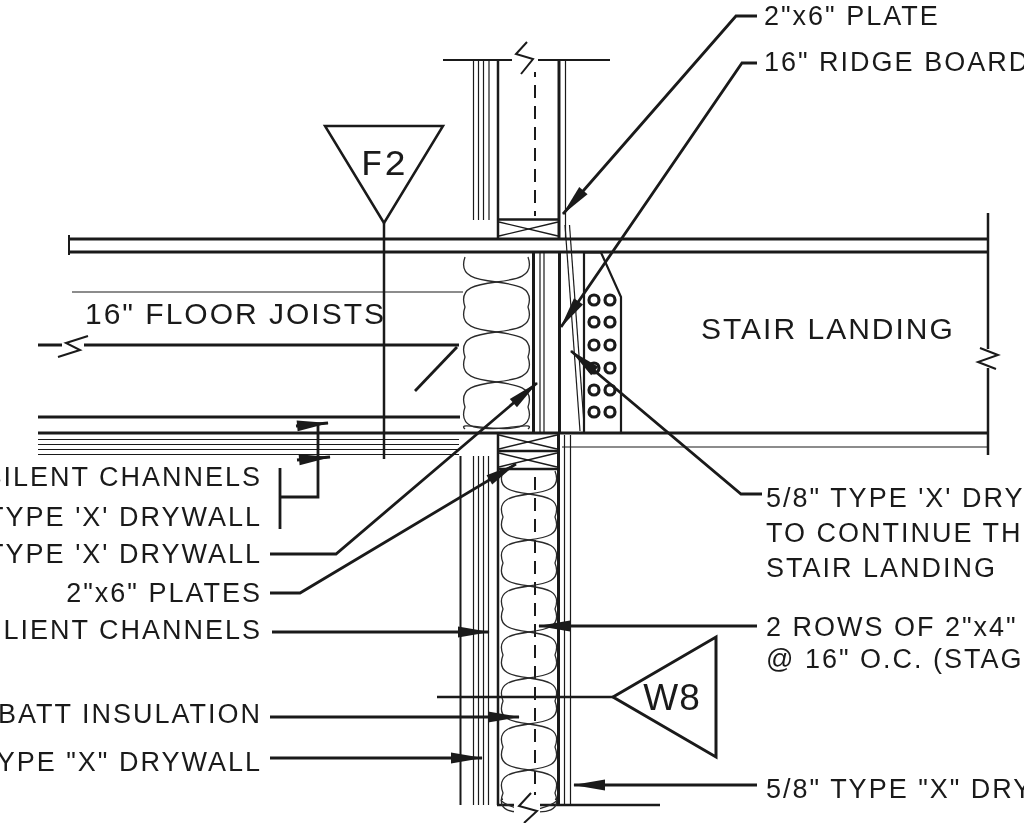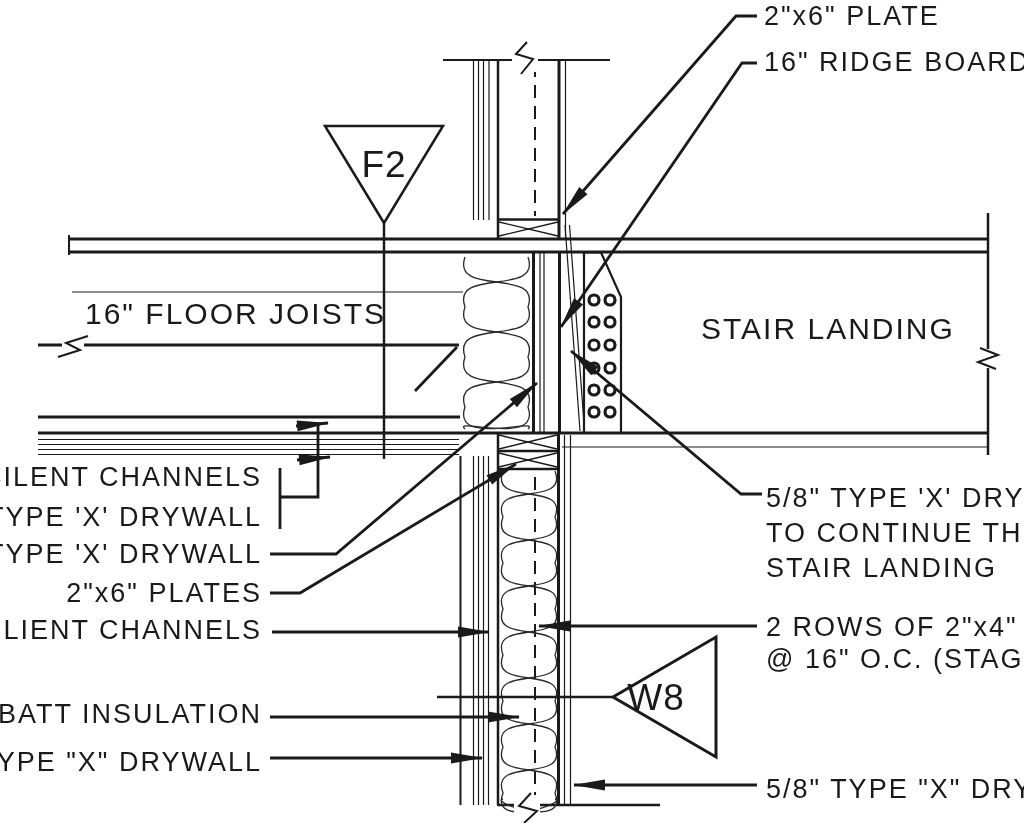--- a/index.html
+++ b/index.html
@@ -170,16 +170,16 @@
   <div style="line-height:32px;">2 ROWS OF 2"x4"</div>
   <div style="line-height:32px;">@ 16" O.C. (STAG</div>
 </div>
 <div class="blk" style="left:766px;top:772px;">
   <div>5/8" TYPE "X" DRY</div>
 </div>
 
 <div class="dwgtxt" style="left:85px;top:299px;">16" FLOOR JOISTS</div>
 <div class="dwgtxt" style="left:701px;top:314px;">STAIR LANDING</div>
 
-<div class="flag" style="left:384px;top:165px;">F2</div>
-<div class="flag" style="left:656px;top:698px;">W8</div>
+<div class="flag" style="left:384px;top:165px;font-family:Liberation Mono, monospace;">F2</div>
+<div class="flag" style="left:672px;top:698px;">W8</div>
 
 </div>
 
 </body></html>

